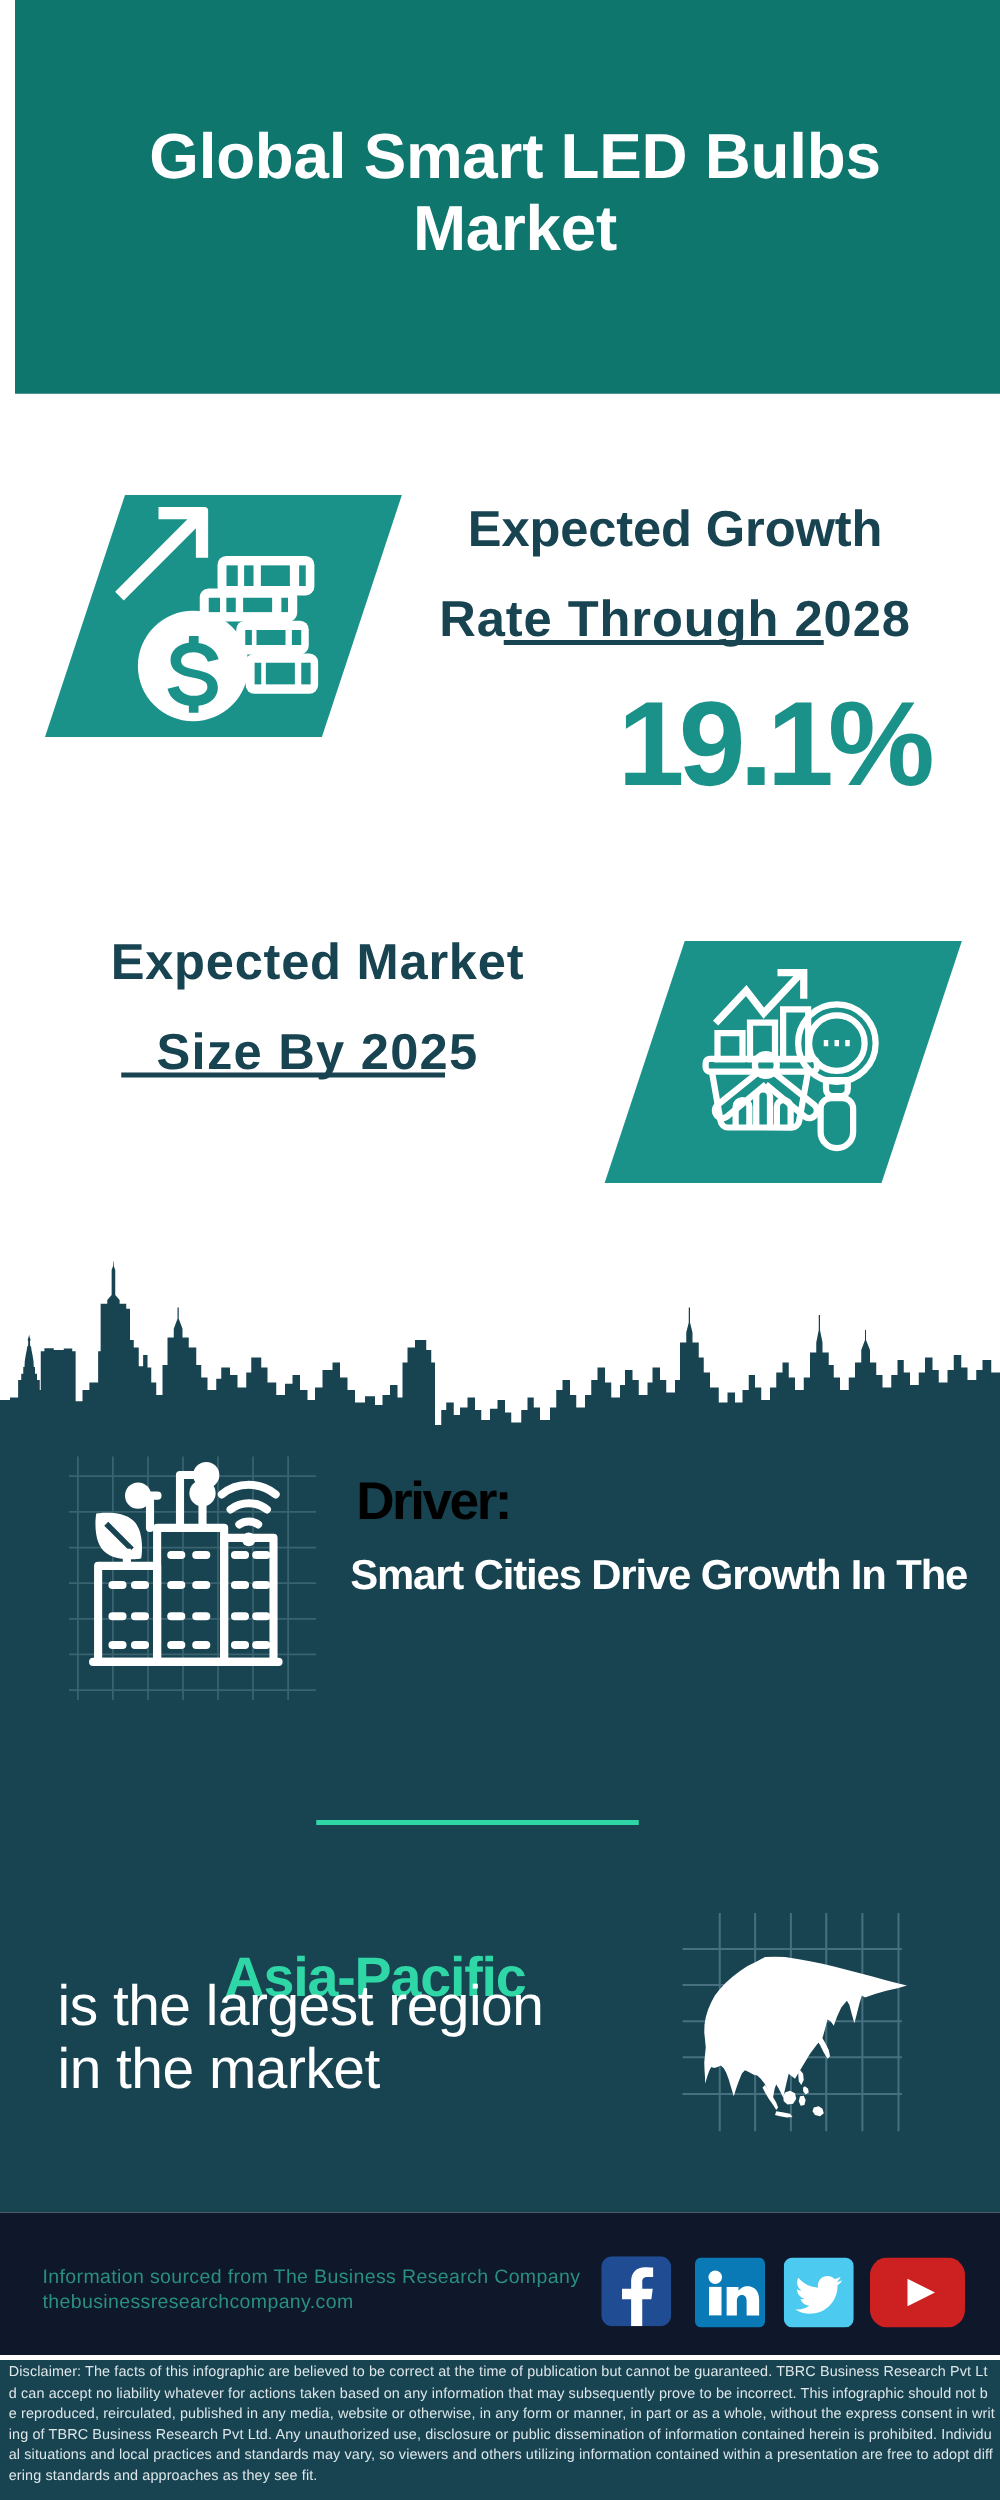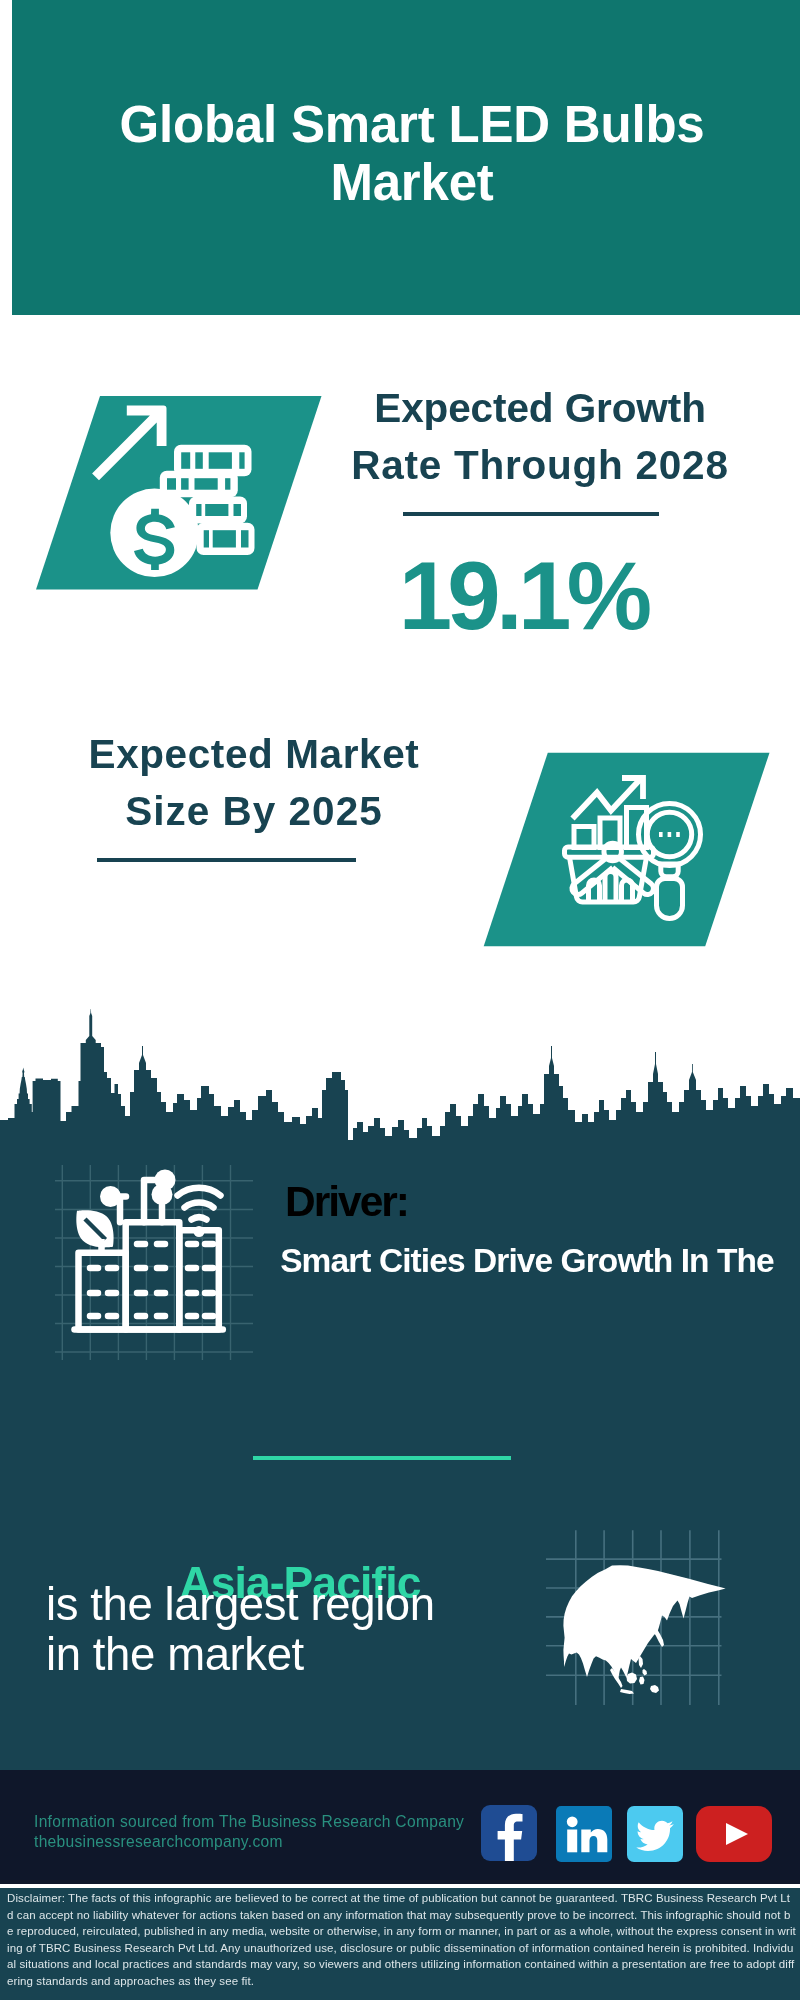--- a/index.html
+++ b/index.html
@@ -6,27 +6,27 @@
   html,body{margin:0;padding:0;}
   body{width:800px;height:2000px;background:#ffffff;font-family:"Liberation Sans",sans-serif;overflow:hidden;-webkit-font-smoothing:antialiased;}
   .page{position:relative;width:800px;height:2000px;overflow:hidden;}
 
   
   .header{position:absolute;left:12px;top:0;width:800px;height:315px;background:#0f766e;}
   .header-title{position:absolute;left:100px;width:600px;top:96px;text-align:center;color:#ffffff;
     font-size:51px;line-height:58px;font-weight:700;letter-spacing:-0.2px;}
 
   
-  .stat-label div{white-space:nowrap;}
+  .stat-label div{white-space:nowrap;margin-top:15px;}
   .stat-label{color:#184351;font-weight:700;font-size:40.5px;line-height:57px;text-align:center;letter-spacing:-0.1px;}
   .stat-label .l2{letter-spacing:0.75px;}
   .s2-label .l1{letter-spacing:0.6px;}
   .s2-label .l2{letter-spacing:1.0px;}
   .stat-rule{background:#184351;height:4px;}
-  .stat-value{color:#1b9289;font-weight:700;text-align:center;}
+  .stat-value{color:#1b9289;font-weight:700;text-align:right;}
 
   .s1-label{position:absolute;left:320px;width:440px;top:380px;}
   .s1-rule{position:absolute;left:403px;width:256px;top:512px;}
   .s1-value{position:absolute;left:303px;width:440px;top:548px;font-size:96px;line-height:96px;letter-spacing:-4.7px;}
 
   .s2-label{position:absolute;left:34px;width:440px;top:726px;}
   .s2-rule{position:absolute;left:97px;width:259px;top:858px;}
   .s2-value{position:absolute;left:34px;width:440px;top:882px;font-size:74px;line-height:80px;letter-spacing:-1.2px;}
 
   

